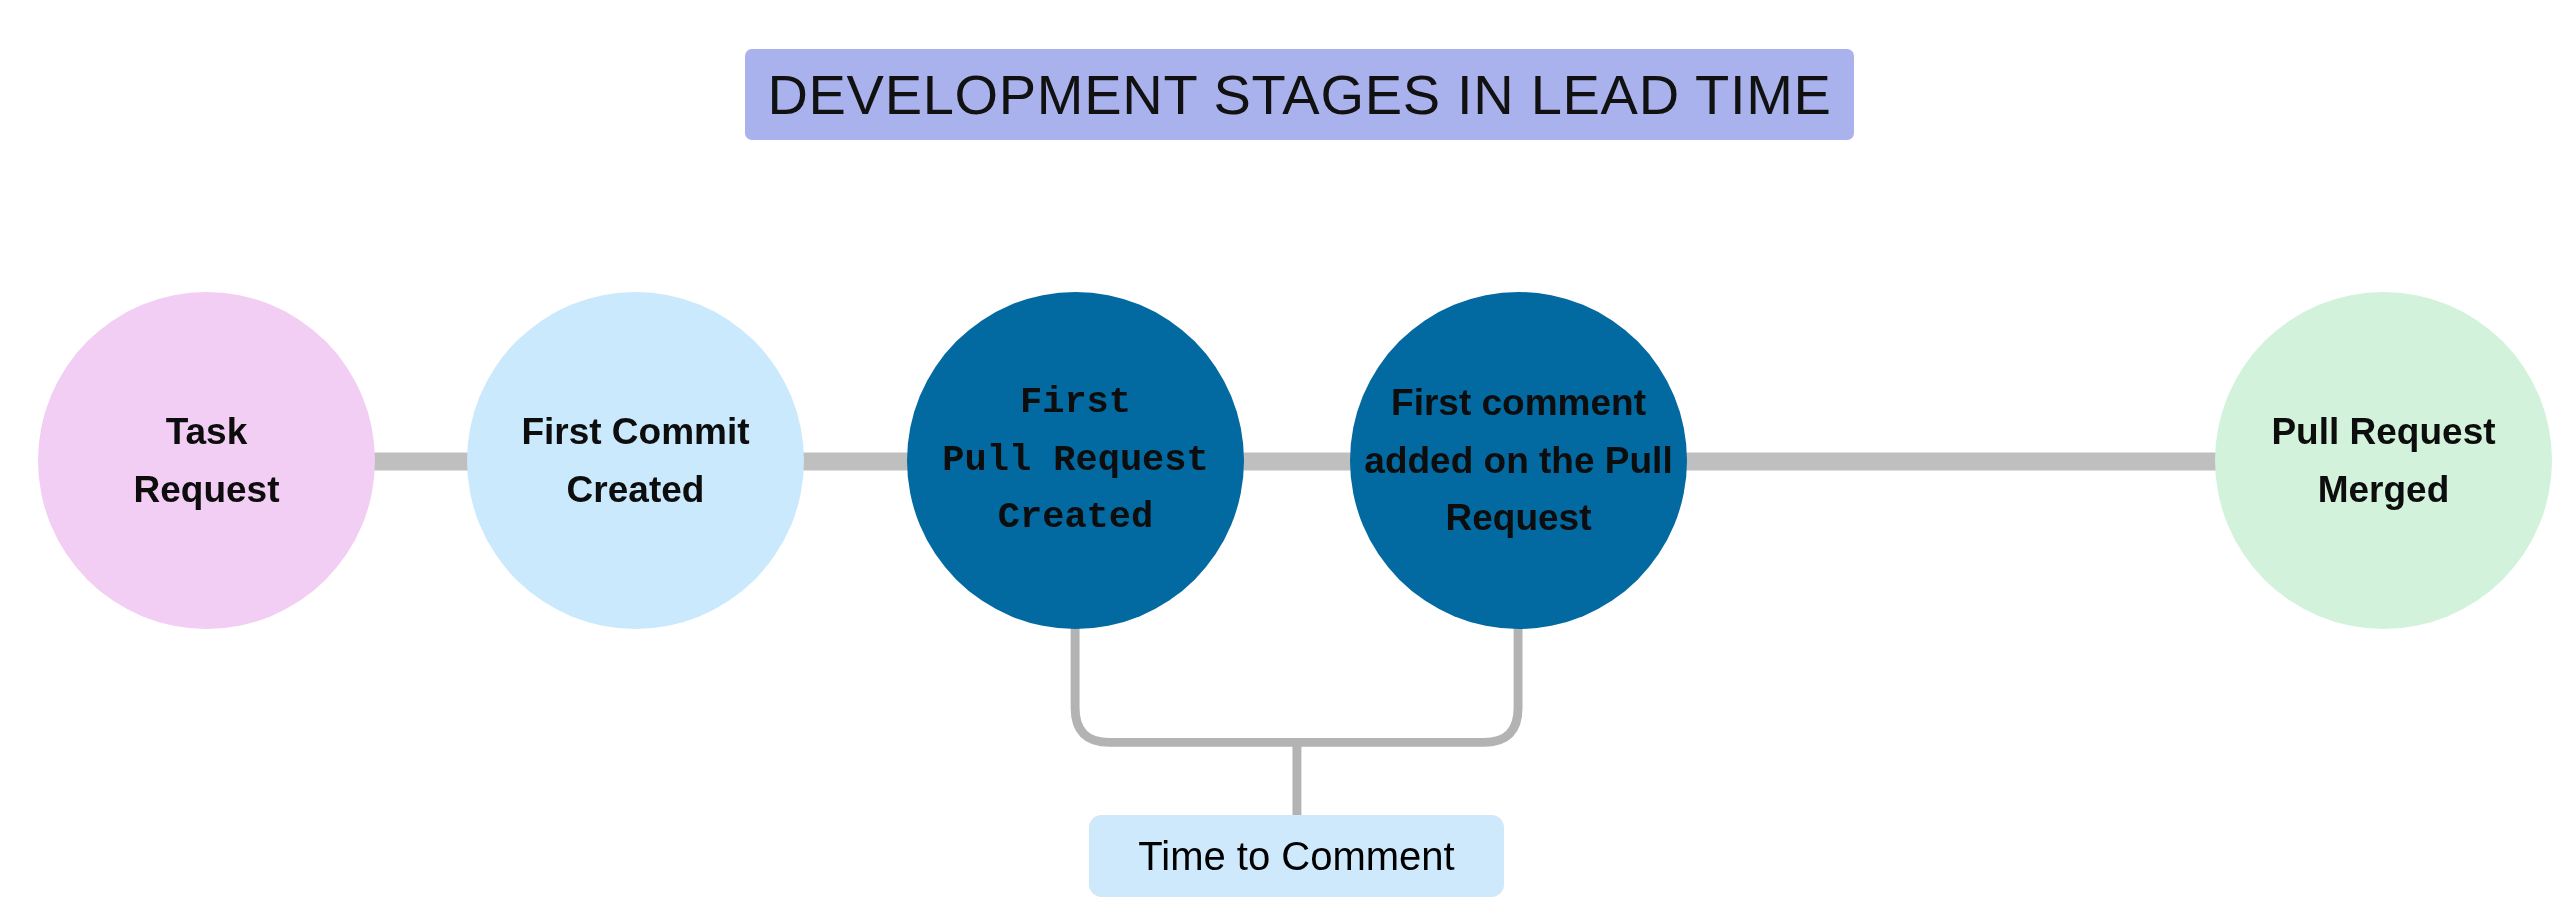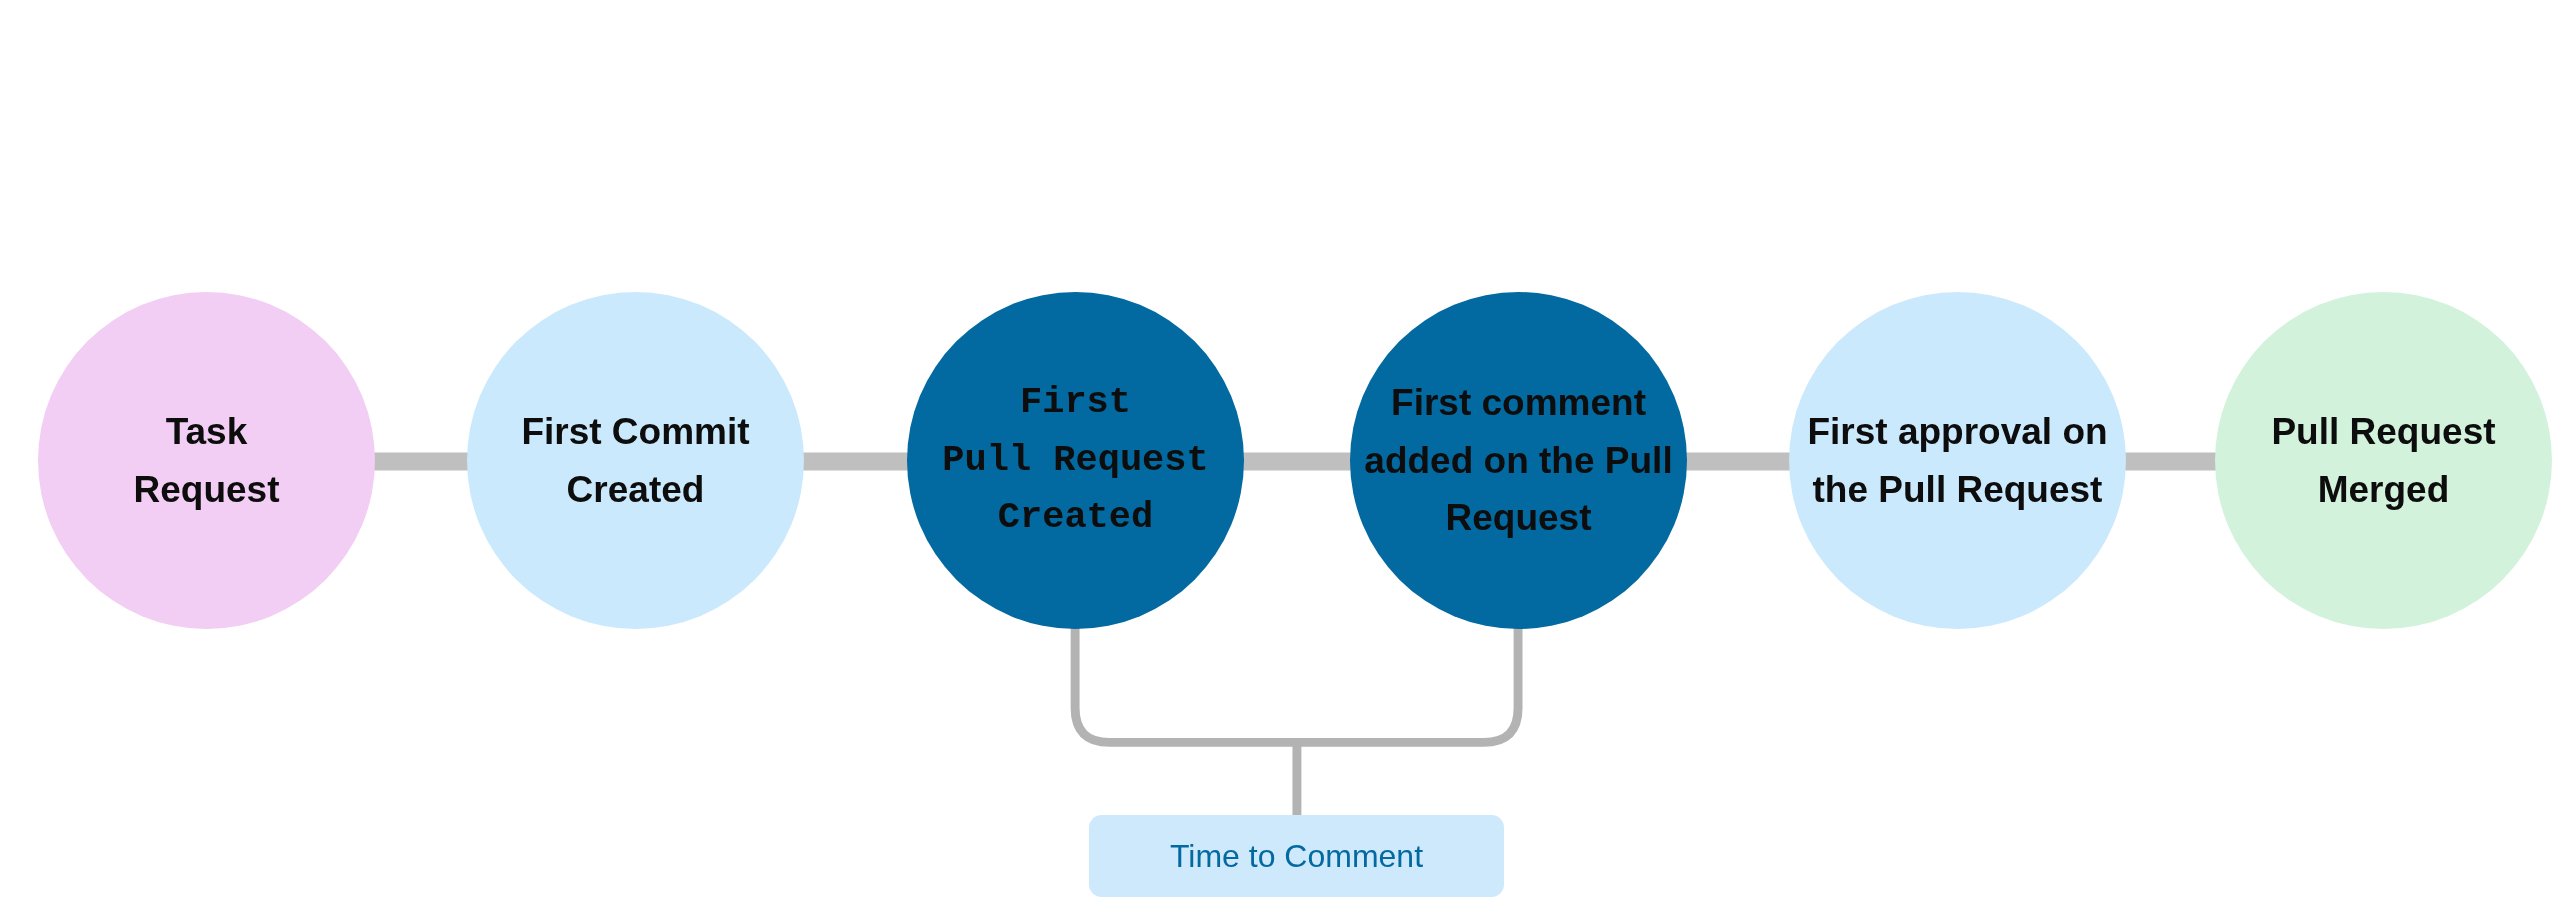--- a/index.html
+++ b/index.html
@@ -77,37 +77,40 @@
     width: 415px;
     height: 82px;
     border-radius: 12.4px;
     display: flex;
     align-items: center;
     justify-content: center;
     z-index: 2;
   }
   .annotation-label .annotation-text {
     font-family: cursive, sans-serif;
-    font-size: 32px;
+    font-size: 40px;
     font-weight: 400;
-    color: #0369a1;
+    color: #000000;
     white-space: nowrap;
   }
 </style>
 </head>
 <body>
 
 <div class="canvas">
 
   <svg class="lines-layer" viewBox="0 0 3750 1344" aria-hidden="true">
     <path d="M 300 672 L 3470 672" stroke="#bfbfbf" stroke-width="26" fill="none"></path>
     <path d="M 1565 905 L 1565 1031 Q 1565 1081 1615 1081 L 2160 1081 Q 2210 1081 2210 1031 L 2210 905" stroke="#b3b3b3" stroke-width="13" fill="none"></path>
     <path d="M 1888 1081 L 1888 1192" stroke="#b3b3b3" stroke-width="13" fill="none"></path>
   </svg>
 
+  <div class="title-banner" style="background: rgb(169, 178, 236);">
+    <span class="title-text">DEVELOPMENT STAGES IN LEAD TIME</span>
+  </div>
 
   <div class="stage-circle pos-1" style="background: rgb(242, 205, 244);">
     <span class="stage-label">Task
 Request</span>
   </div>
 
   <div class="stage-circle pos-2" style="background: rgb(203, 233, 252);">
     <span class="stage-label">First Commit
 Created</span>
   </div>
@@ -117,24 +120,20 @@
 Pull Request
 Created</span>
   </div>
 
   <div class="stage-circle pos-4" style="background: #0369a1;">
     <span class="stage-label">First comment
 added on the Pull
 Request</span>
   </div>
 
-  <div class="stage-circle pos-5" style="background: rgb(203, 233, 252);">
-    <span class="stage-label">First approval on
-the Pull Request</span>
-  </div>
 
   <div class="stage-circle pos-6" style="background: rgb(210, 242, 220);">
     <span class="stage-label">Pull Request
 Merged</span>
   </div>
 
   <div class="annotation-label" style="background: rgb(206, 233, 252);">
     <span class="annotation-text">Time to Comment</span>
   </div>
 

